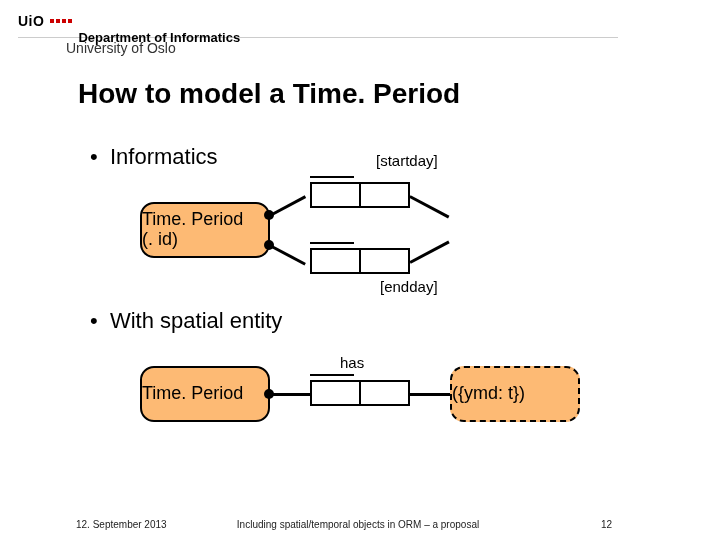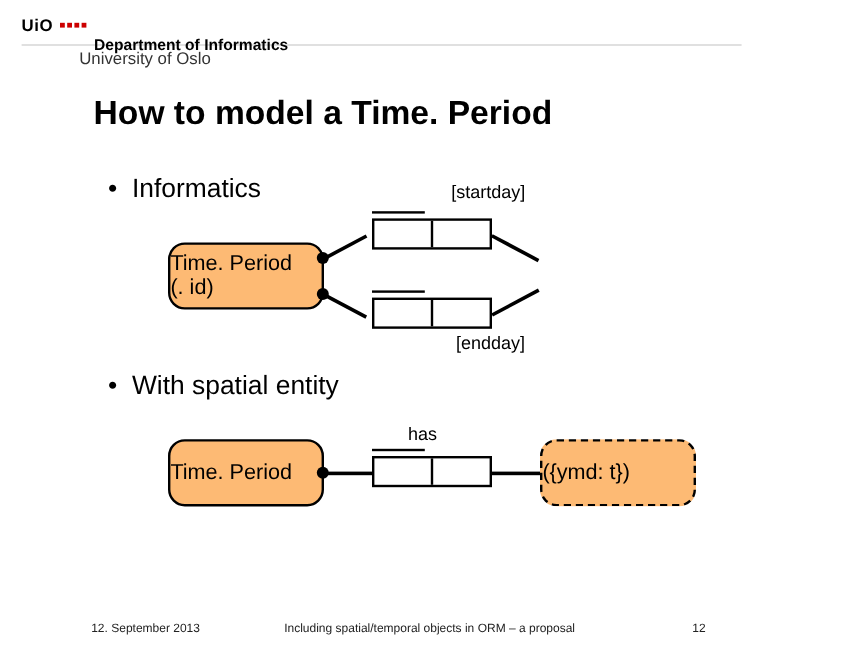--- a/index.html
+++ b/index.html
@@ -53,21 +53,21 @@
   .reading { position: absolute; font-size: 15px; }
 
   
   .conn { position: absolute; background: #000; }
   .dot { position: absolute; width: 10px; height: 10px; background: #000; border-radius: 50%; }
 
   
   .footer { position: absolute; bottom: 16px; left: 0; right: 0; display: flex; align-items: center; font-size: 10px; color: #222; }
   .footer .date { position: absolute; left: 76px; }
   .footer .mid { position: absolute; left: 50%; transform: translateX(-50%); margin-left: 40px; }
-  .footer .pg { position: absolute; right: 48px; margin-left: 16px; }
+  .footer .pg { position: absolute; right: 24px; margin-left: 16px; }
 </style>
 </head>
 <body>
 
 <div class="page">
 
   <div class="hdr">
     <span class="logo-uio">UiO</span>
     <span class="logo-dots">
         <span></span>

